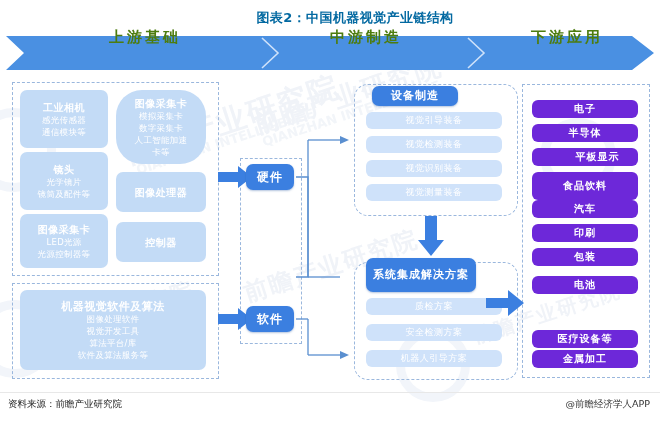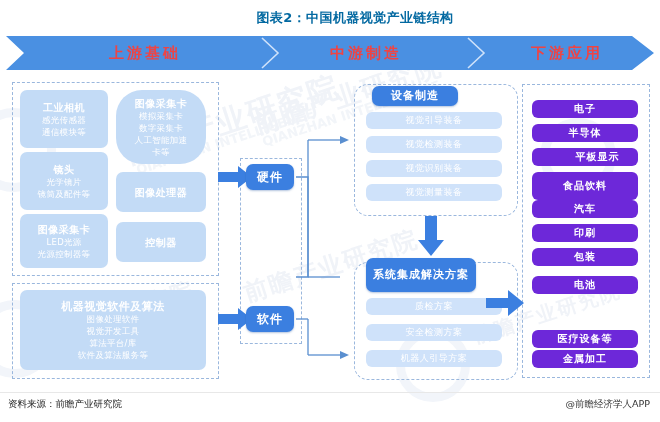--- a/index.html
+++ b/index.html
@@ -19,22 +19,22 @@
   
   .title{
     position:absolute;top:9px;left:0;width:660px;text-align:center;
     font-size:13px;font-weight:700;color:#0369a1;letter-spacing:.4px;z-index:5;margin-left:25px;
   }
 
   
   .banner{position:absolute;left:6px;top:36px;width:648px;height:34px;z-index:5;}
   .banner svg{display:block;}
   .banner-label{
-    position:absolute;top:36px;height:34px;line-height:34px;text-align:center;
-    color:#ef4444;font-size:15px;font-weight:700;letter-spacing:3px;z-index:6;
+    position:absolute;top:20px;height:34px;line-height:34px;text-align:center;
+    color:#4d7c0f;font-size:15px;font-weight:700;letter-spacing:3px;z-index:6;
   }
   #bl0{left:30px;width:230px;}
   #bl1{left:272px;width:188px;}
   #bl2{left:478px;width:178px;}
 
   
   .dashed{position:absolute;border:1px dashed #9ab7dd;background:transparent;z-index:2;}
 
   
   .lbox{

